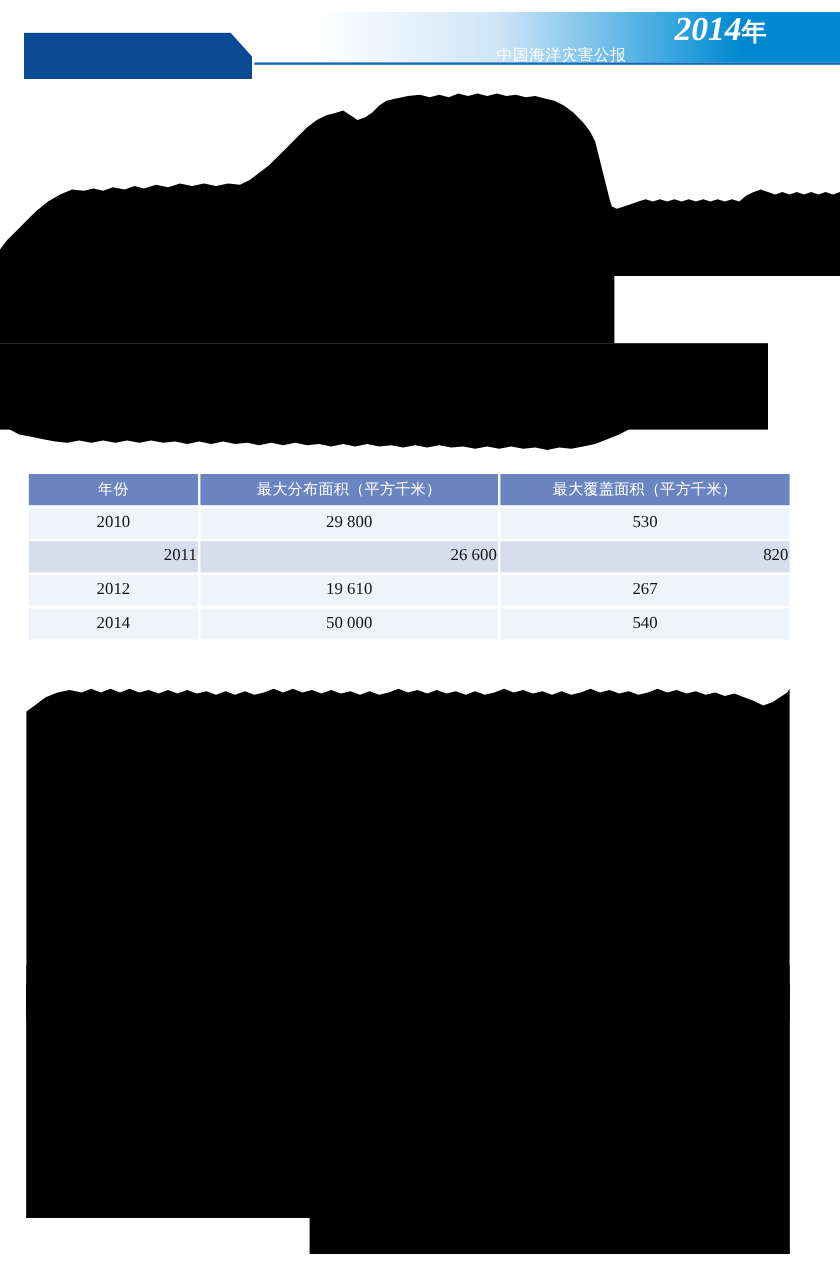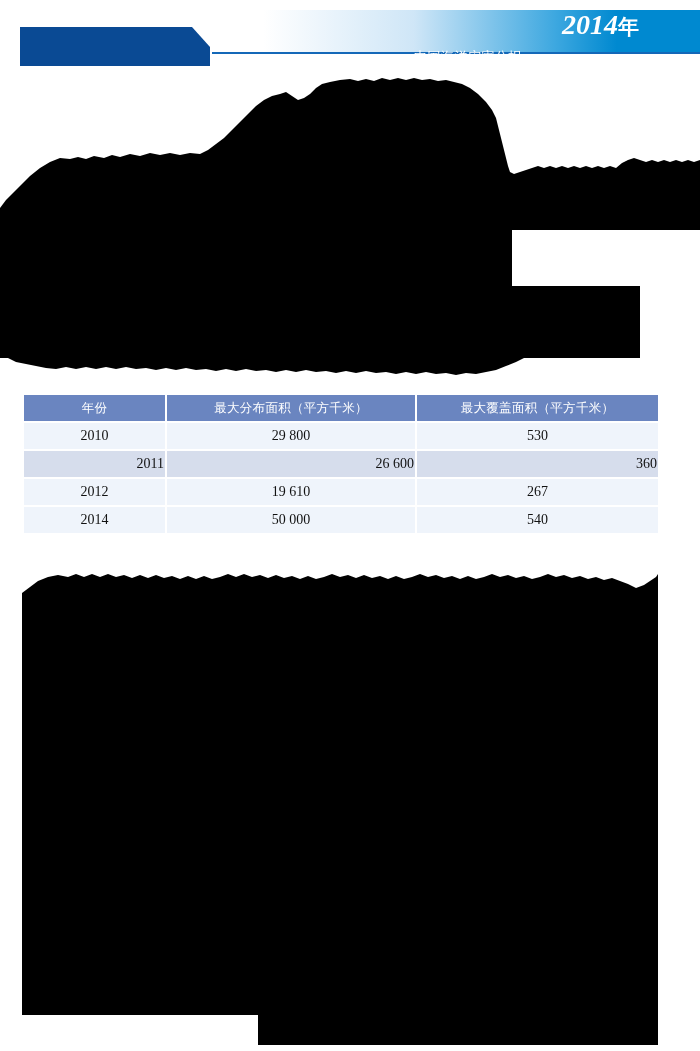--- a/index.html
+++ b/index.html
@@ -23,21 +23,21 @@
   .darkblock{
     position:absolute;left:20px;top:27px;width:190px;height:39px;
     background:#0a4a94;
     clip-path:polygon(0 0,172px 0,190px 20px,190px 39px,0 39px);
   }
   .rule{
     position:absolute;left:212px;top:52px;width:488px;height:2px;
     background:#1468b8;
   }
   .banner-title{
-    position:absolute;left:414px;top:48px;
+    position:absolute;left:414px;top:37px;
     font-family:"DejaVu Sans","Liberation Sans",sans-serif;
     font-size:13px;color:#ffffff;letter-spacing:.5px;white-space:nowrap;
   }
   .banner-year{
     position:absolute;left:562px;top:11px;
     font-family:"Liberation Serif","DejaVu Serif",serif;
     font-style:italic;font-weight:bold;font-size:28px;color:#ffffff;
     white-space:nowrap;line-height:1;
   }
   .banner-year .yr-cn{font-size:21px;font-style:normal;}
@@ -124,21 +124,21 @@
   </thead>
   <tbody>
     <tr class="odd">
       <td>2010</td>
       <td>29 800</td>
       <td>530</td>
     </tr>
     <tr class="even">
       <td>2011</td>
       <td>26 600</td>
-      <td>360</td>
+      <td>820</td>
     </tr>
     <tr class="odd">
       <td>2012</td>
       <td>19 610</td>
       <td>267</td>
     </tr>
     <tr class="odd">
       <td>2014</td>
       <td>50 000</td>
       <td>540</td>

